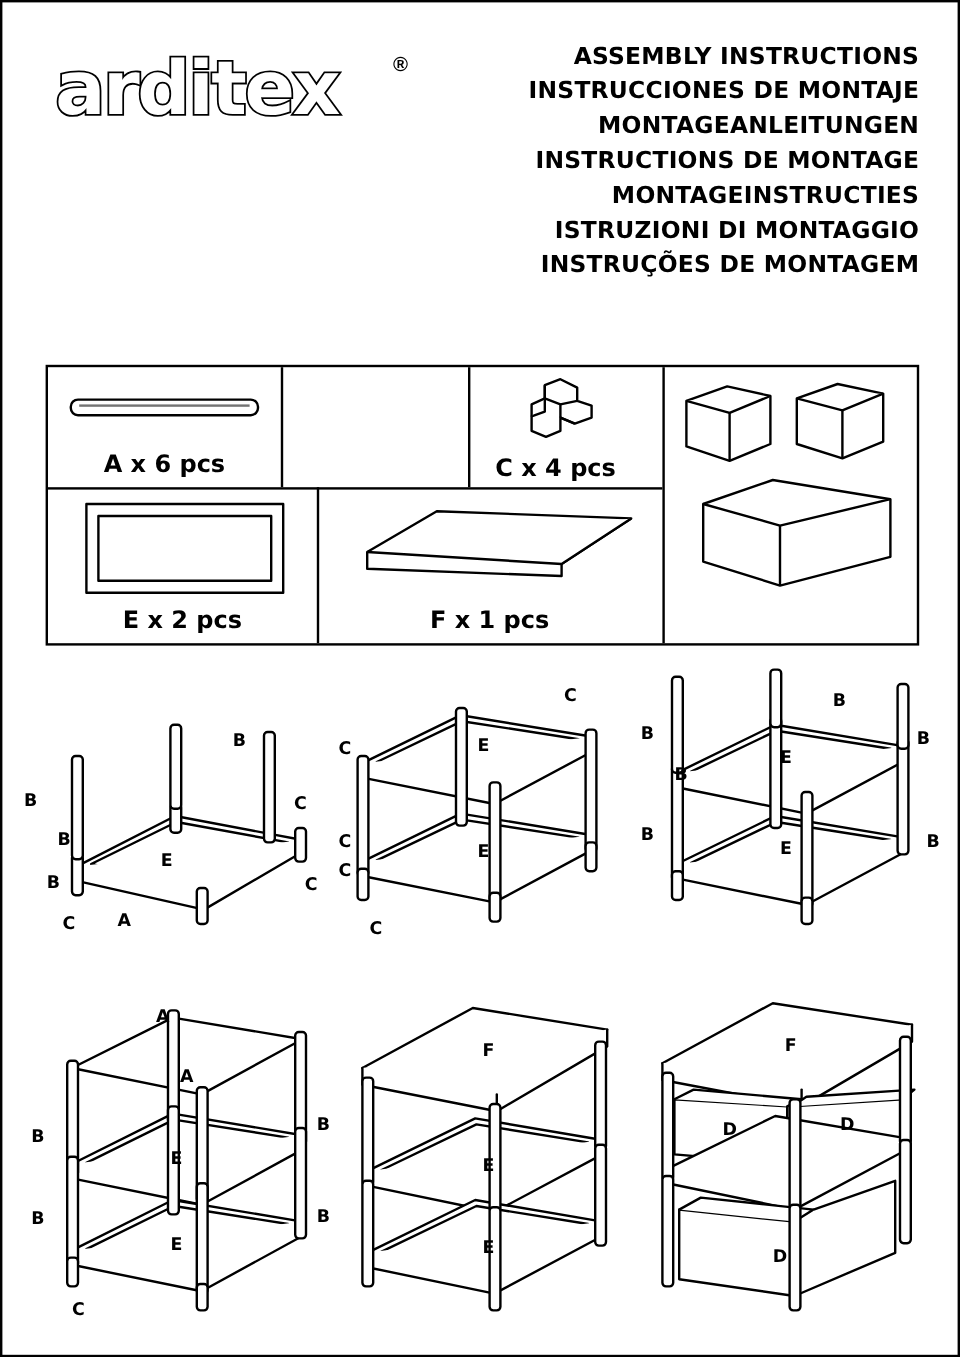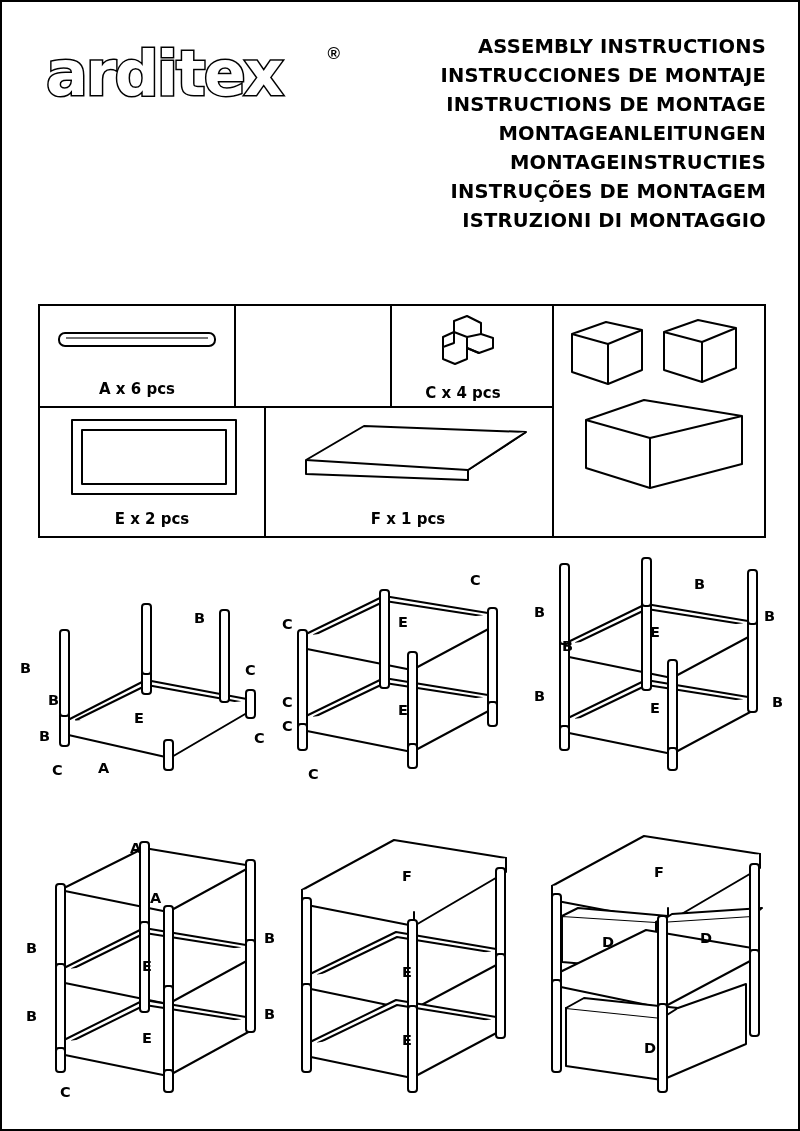--- a/index.html
+++ b/index.html
@@ -86,21 +86,21 @@
   .cell {
     position: absolute;
     box-sizing: border-box;
   }
   .cell .cap {
     position: absolute;
     bottom: 8px;
     left: 0;
     width: 100%;
     text-align: center;
-    font-size: 15px;
+    font-size: 20px;
     font-weight: bold;
     font-family: "DejaVu Sans", sans-serif;
   }
   .vline, .hline {
     position: absolute;
     background: #000;
   }
   .vline { width: 2px; }
   .hline { height: 2px; }
 
@@ -152,25 +152,25 @@
   <div class="header">
 
     <div class="logo">
       <span class="logo-text">arditex</span>
       <span class="logo-reg">®</span>
     </div>
 
     <div class="titles">
       <div>ASSEMBLY INSTRUCTIONS</div>
       <div>INSTRUCCIONES DE MONTAJE</div>
+      <div>MONTAGEANLEITUNGEN</div>
       <div>INSTRUCTIONS DE MONTAGE</div>
-      <div>MONTAGEANLEITUNGEN</div>
       <div>MONTAGEINSTRUCTIES</div>
+      <div>ISTRUZIONI DI MONTAGGIO</div>
       <div>INSTRUÇÕES DE MONTAGEM</div>
-      <div>ISTRUZIONI DI MONTAGGIO</div>
     </div>
   </div>
 
   <div class="parts">
 
     <div class="hline" style="left:0; top:100px; width:512px;"></div>
     <div class="vline" style="left:194px; top:0; height:100px;"></div>
     <div class="vline" style="left:350px; top:0; height:100px;"></div>
     <div class="vline" style="left:512px; top:0; height:230px;"></div>
     <div class="vline" style="left:224px; top:100px; height:130px;"></div>

